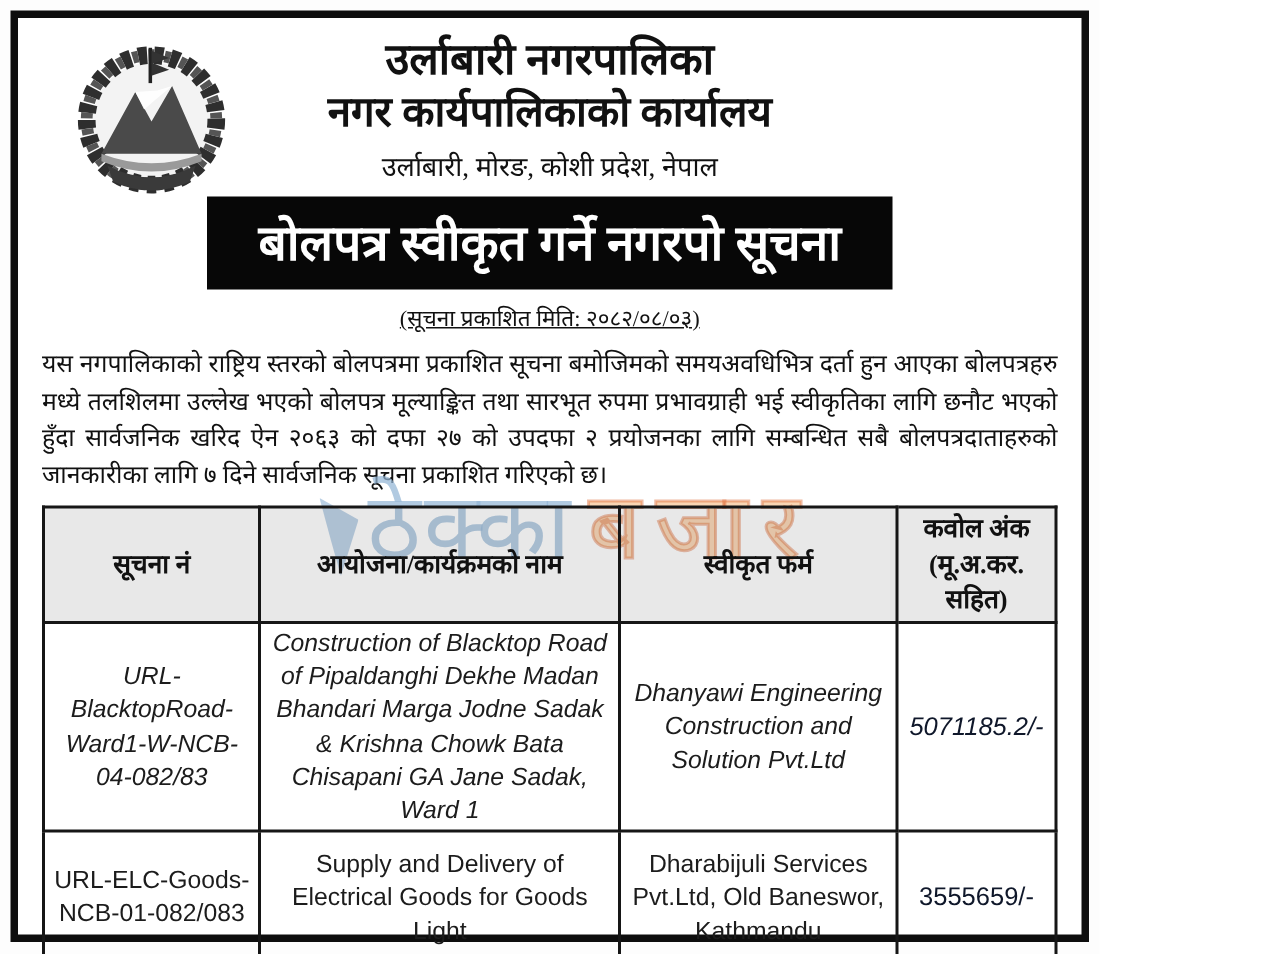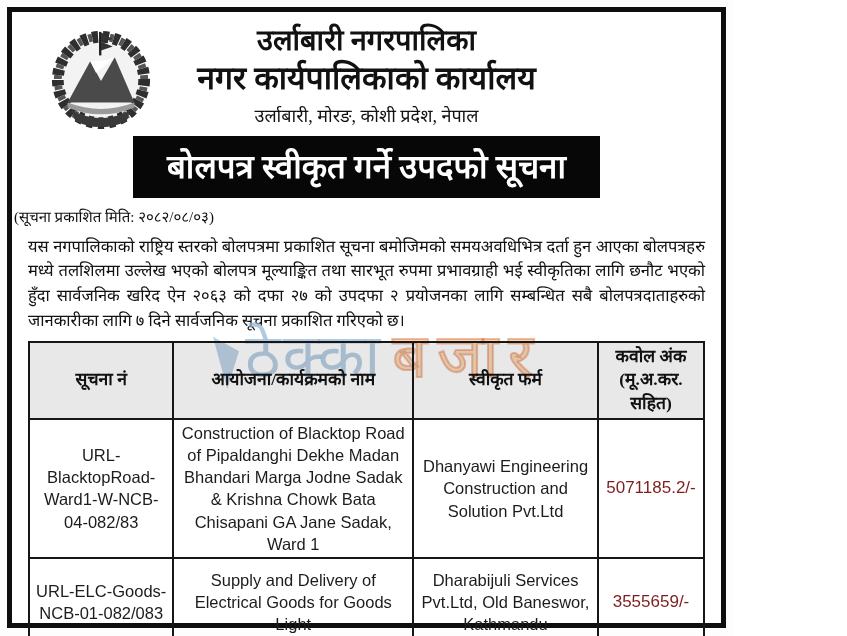--- a/index.html
+++ b/index.html
@@ -23,30 +23,30 @@
   .content {
     position:absolute; left:14px; top:14px; right:14px; bottom:15px;
   }
   
   .header { text-align:center; padding-top:10px; position:relative; }
   .logo {
     position:absolute; left:26px; top:10px;
     width:122px; height:106px;
   }
   .title1 { font-size:29px; font-weight:bold; line-height:1.15; }
-  .title2 { font-size:32px; font-weight:bold; line-height:1.2; margin-top:2px; }
+  .title2 { font-size:28px; font-weight:bold; line-height:1.2; margin-top:2px; }
   .address { font-size:18px; margin-top:5px; }
   .banner-wrap { text-align:center; margin-top:9px; }
   .banner {
     display:inline-block;
     background:#070707; color:#ffffff;
     font-size:33px; font-weight:bold;
     padding:7px 34px 10px;
   }
-  .date-line { text-align:left; font-size:15px; margin-top:8px; }
+  .date-line { text-align:center; font-size:15px; margin-top:8px;text-decoration:underline; }
   
   .para {
     margin:9px 14px 7px;
     font-size:16.5px;
     line-height:1.5;
     text-align:justify;
   }
   
   .table-wrap { position:relative; margin:0 14px; }
   .watermark {
@@ -86,32 +86,32 @@
     vertical-align:middle;
     padding:2px 6px;
   }
   thead th {
     background:rgba(110,110,110,0.155);
     font-size:17.5px;
     font-weight:bold;
     height:60px;
     line-height:1.35;
   }
-  .row-1 td { height:128px; }
+  .row-1 td { height:128px;font-style:italic; }
   .row-2 td { height:82px; }
   .cell-en {
     font-family:"Liberation Sans", sans-serif;
     font-size:16.5px;
     line-height:1.35;
     color:#1c1c1c;
   }
   .cell-amount {
     font-family:"Liberation Sans", sans-serif;
     font-size:17px;
-    color:#7f1d1d;
+    color:#0f172a;
   }
 </style>
 </head>
 <body>
 
 <div class="page">
   <div class="doc-border"></div>
   <div class="content">
 
     <div class="header">
@@ -124,21 +124,21 @@
         <path d="M26,80 Q60,93 94,80 L94,85 Q60,99 26,85 Z" fill="#9a9a9a"></path>
         <rect x="58" y="8" width="2.4" height="24" fill="#222222"></rect>
         <path d="M60,10 L72,15 L60,19 Z" fill="#333333"></path>
         <path d="M60,18 L72,23 L60,27 Z" fill="#333333"></path>
         <path d="M30,88 Q60,104 90,88 L86,99 Q60,111 34,99 Z" fill="#3a3a3a"></path>
       </svg>
       <div class="title1">उर्लाबारी नगरपालिका</div>
       <div class="title2">नगर कार्यपालिकाको कार्यालय</div>
       <div class="address">उर्लाबारी, मोरङ, कोशी प्रदेश, नेपाल</div>
       <div class="banner-wrap">
-        <div class="banner">बोलपत्र स्वीकृत गर्ने उपदफो सूचना</div>
+        <div class="banner">बोलपत्र स्वीकृत गर्ने नगरपो सूचना</div>
       </div>
       <div class="date-line">(सूचना प्रकाशित मिति: २०८२/०८/०३)</div>
     </div>
 
     <div class="para">यस नगपालिकाको राष्ट्रिय स्तरको बोलपत्रमा प्रकाशित सूचना बमोजिमको समयअवधिभित्र दर्ता हुन आएका बोलपत्रहरु मध्ये तलशिलमा उल्लेख भएको बोलपत्र मूल्याङ्कित तथा सारभूत रुपमा प्रभावग्राही भई स्वीकृतिका लागि छनौट भएको हुँदा सार्वजनिक खरिद ऐन २०६३ को दफा २७ को उपदफा २ प्रयोजनका लागि सम्बन्धित सबै बोलपत्रदाताहरुको जानकारीका लागि ७ दिने सार्वजनिक सूचना प्रकाशित गरिएको छ।</div>
 
     <div class="table-wrap">
       <div class="watermark">
         <span class="wm-swoosh"></span><span class="wm-blue">ठेक्का</span><span class="wm-orange">बजार</span>
       </div>

